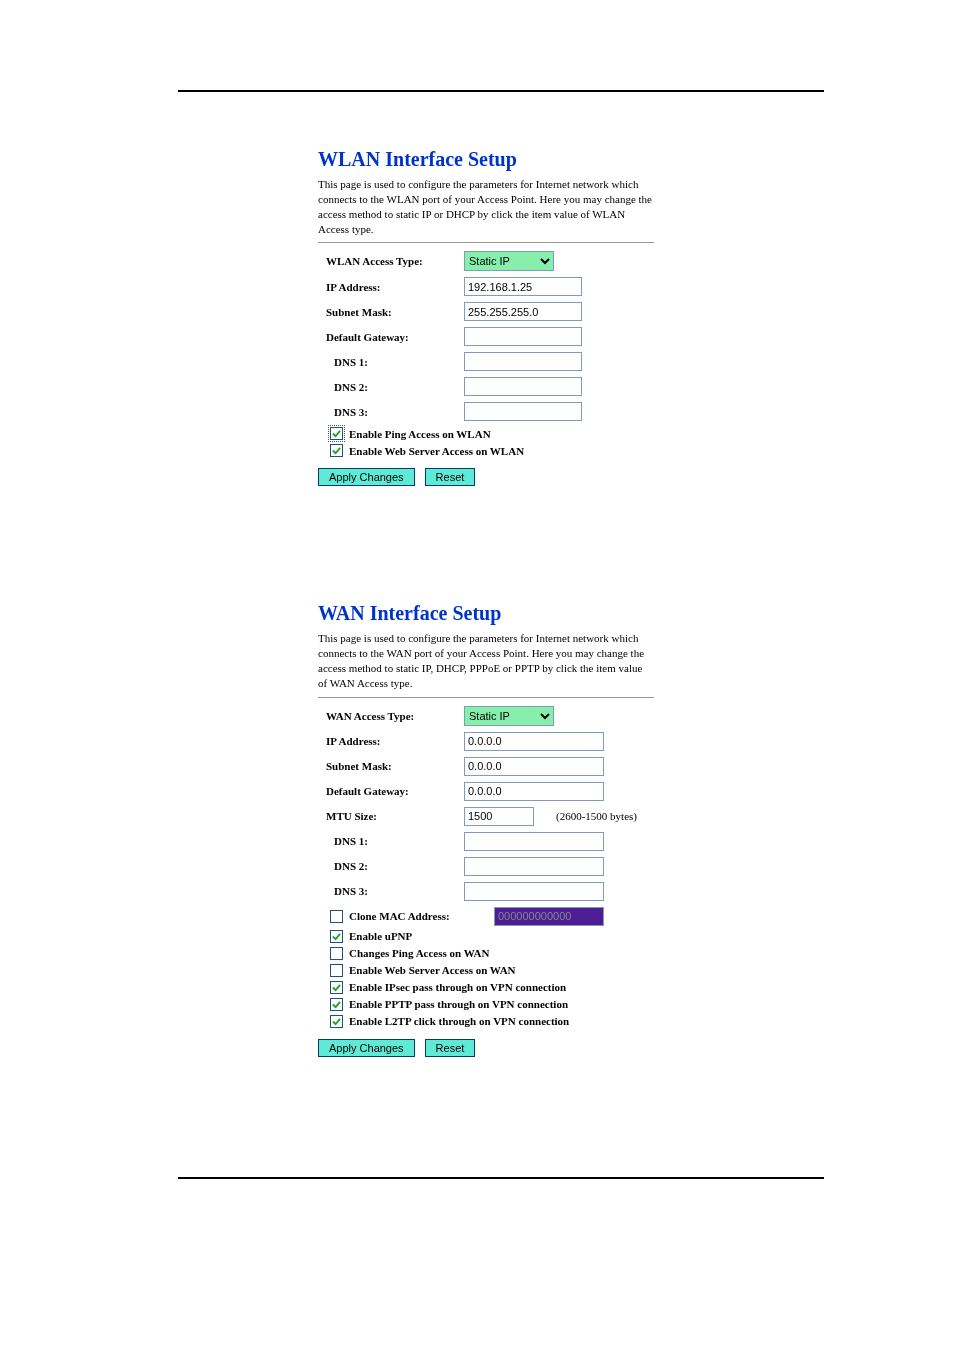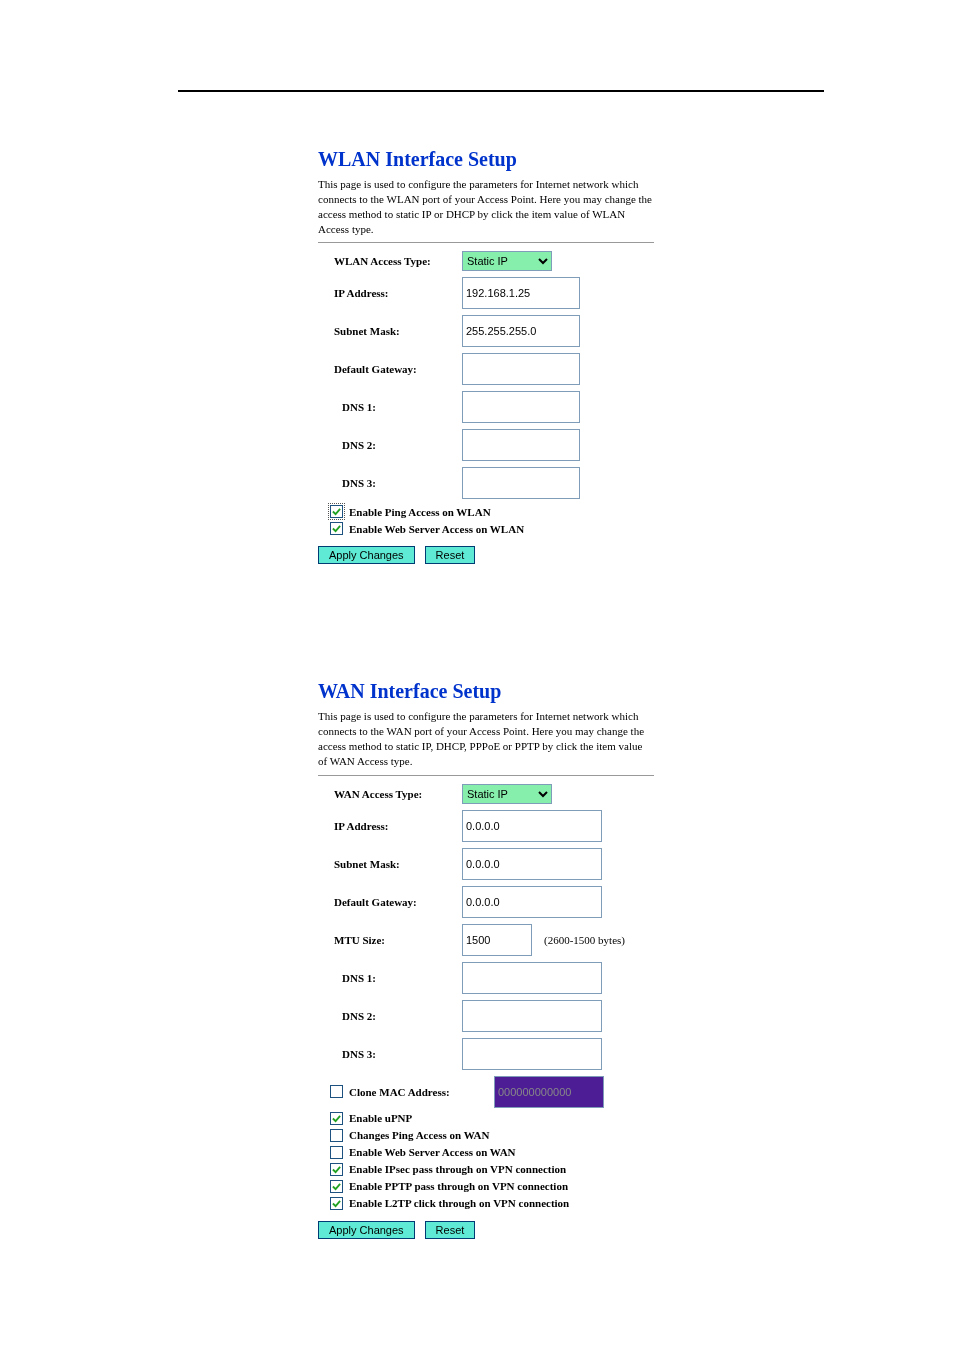--- a/index.html
+++ b/index.html
@@ -37,41 +37,42 @@
     margin-bottom: 6px;
   }
   hr.sep {
     border: none;
     border-top: 1px solid #999;
     margin: 4px 0 8px 0;
   }
   .form-row {
     display: flex;
     align-items: center;
-    margin: 6px 16px;
+    margin: 6px 8px;
+    gap: 10px;
   }
   .form-row label.field-label {
     font-size: 11px;
     font-weight: bold;
     width: 128px;
     flex: 0 0 128px;
   }
   .form-row .indent { padding-left: 8px; }
   select.sel {
     font-family: Tahoma, Arial, sans-serif;
     font-size: 11px;
     width: 90px;
     height: 20px;
     border: 1px solid #7f9db9;
     background: #86efac;
   }
   input.txt {
     font-family: Tahoma, Arial, sans-serif;
     font-size: 11px;
-    height: 32px;
+    height: 19px;
     border: 1px solid #7f9db9;
     padding: 1px 3px;
     width: 118px;
   }
   input.txt.wide { width: 140px; }
   input.txt.gray { background: #4c1d95; color: #888; }
   .mtu-hint {
     font-size: 11px;
     margin-left: 12px;
   }

